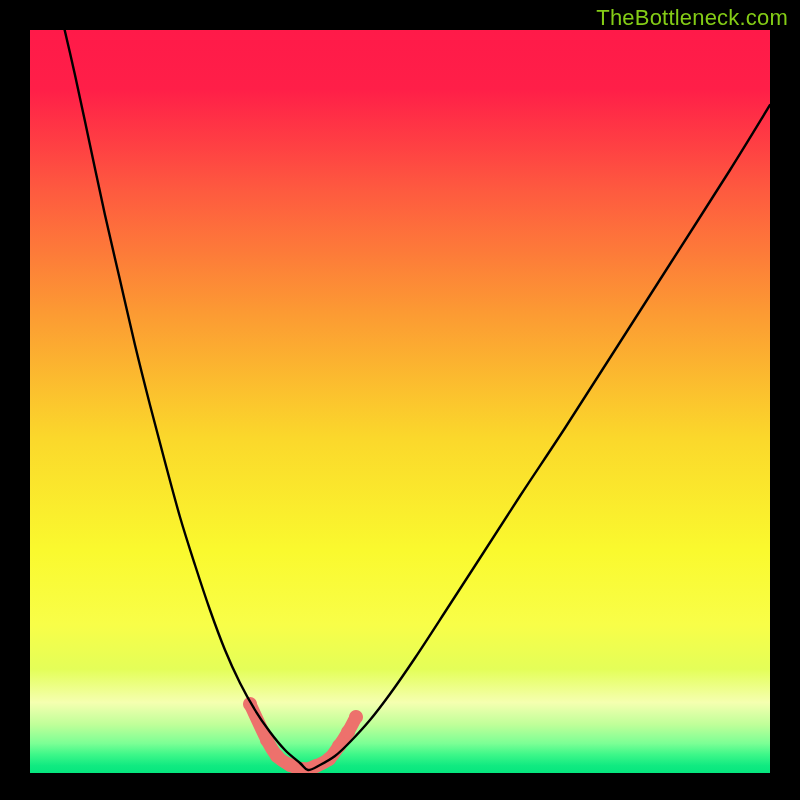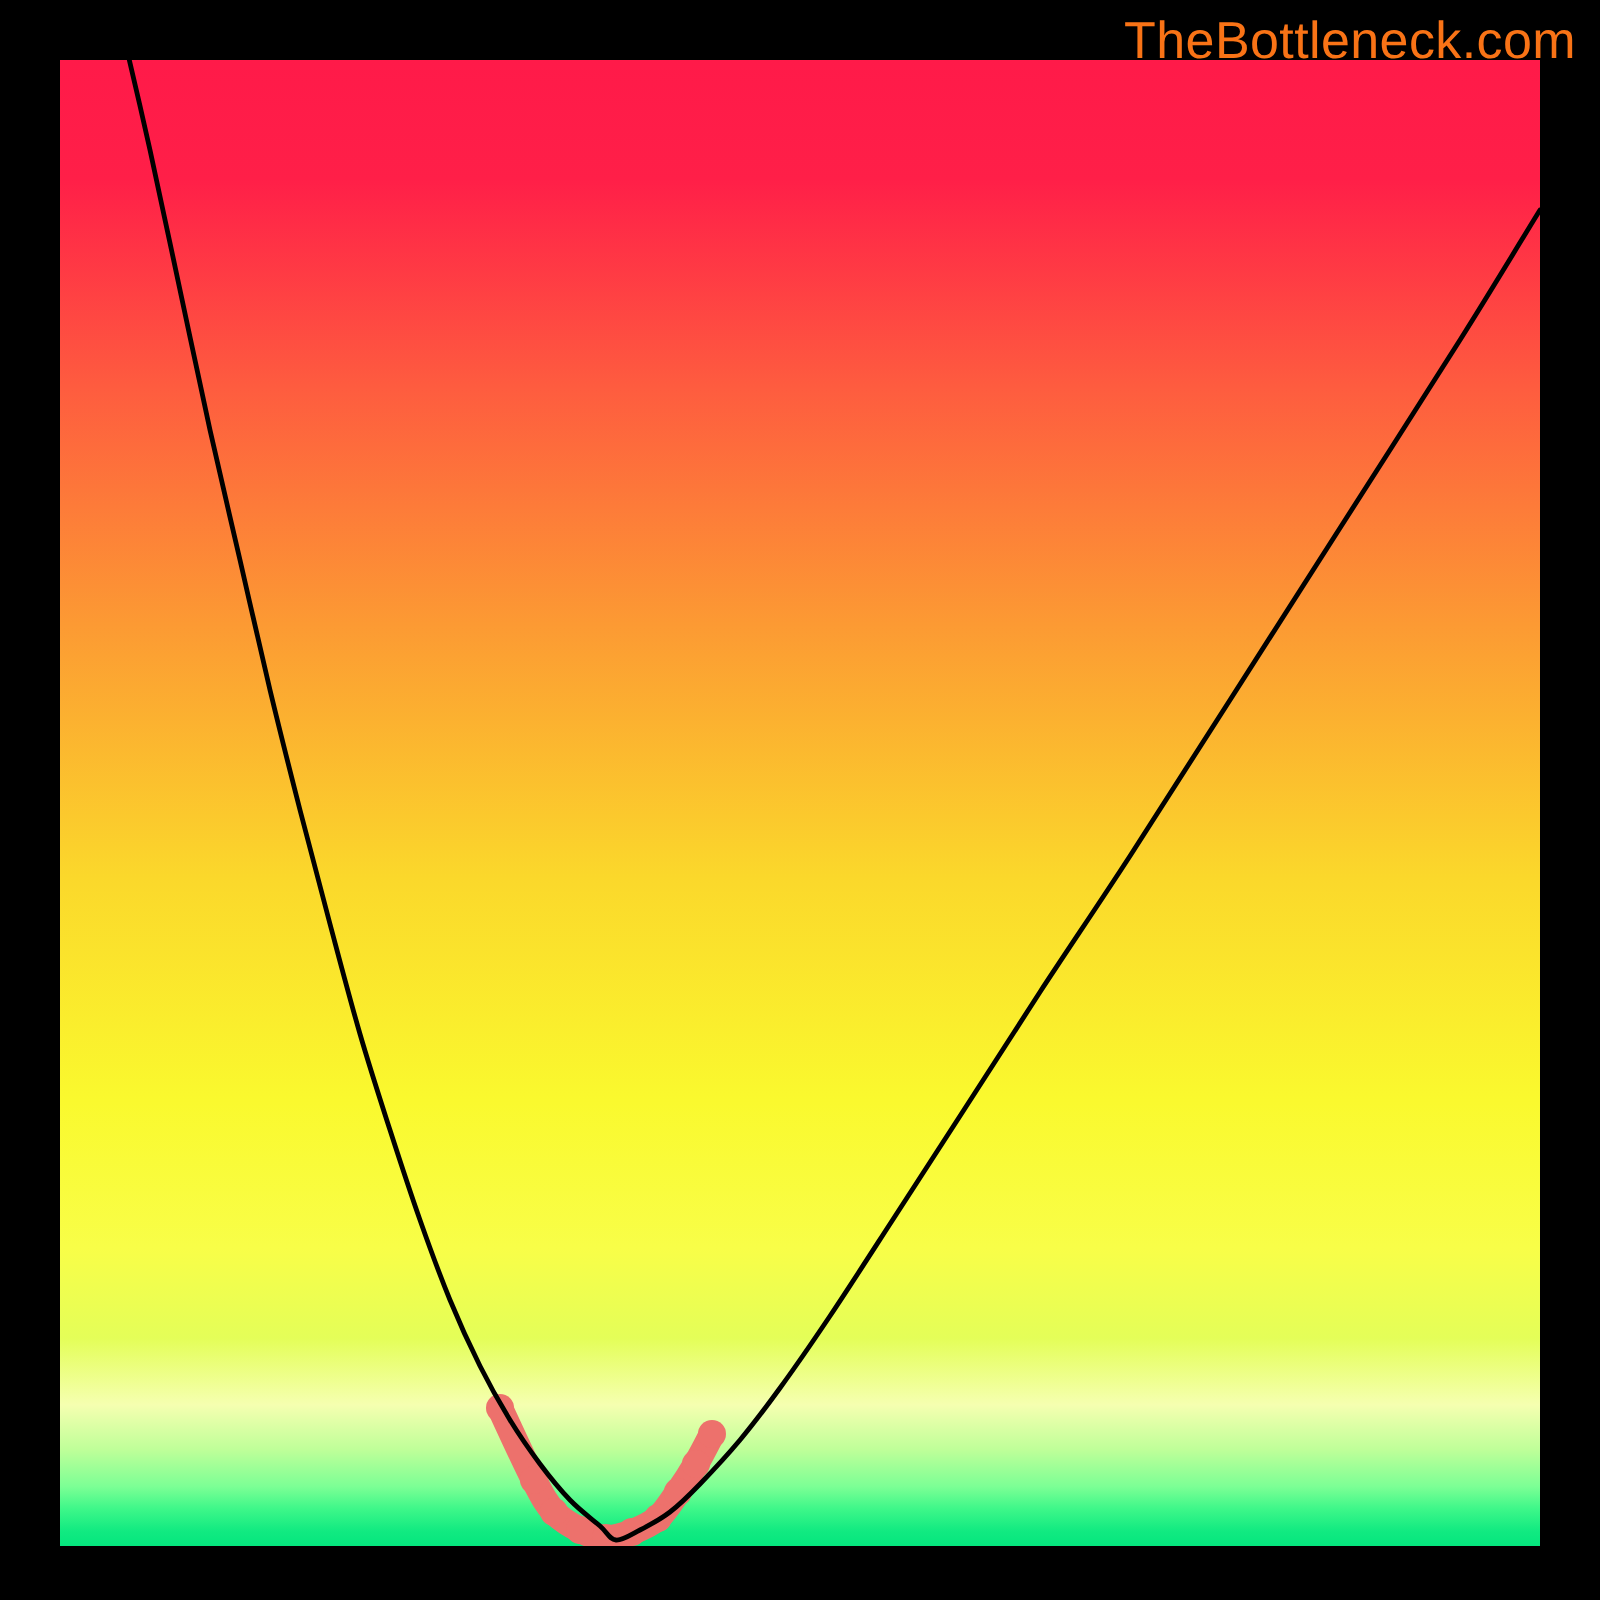--- a/index.html
+++ b/index.html
@@ -22,22 +22,22 @@
     left: 30px;
     top: 30px;
     width: 740px;
     height: 743px;
     overflow: hidden;
   }
   .watermark {
     position: absolute;
     top: 5px;
     right: 12px;
-    color: #f97316;
-    font-size: 26px;
+    color: #84cc16;
+    font-size: 22px;
     font-weight: 500;
     letter-spacing: 0.2px;
     user-select: none;
   }
   svg { display: block; }
 </style>
 </head>
 <body>
 
 <div class="frame">

